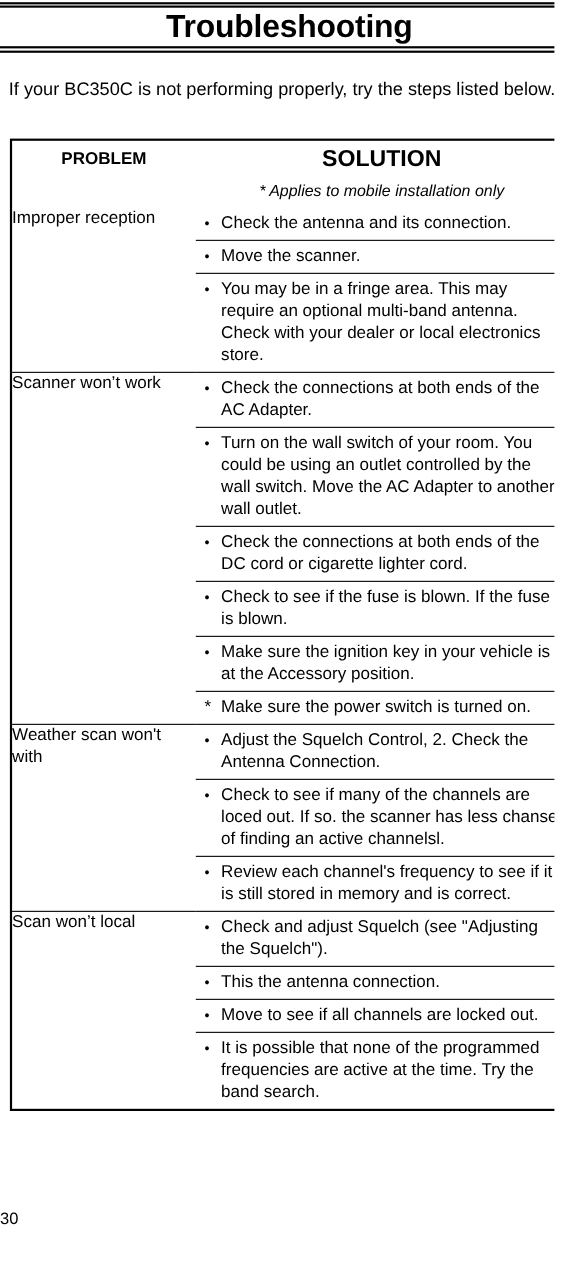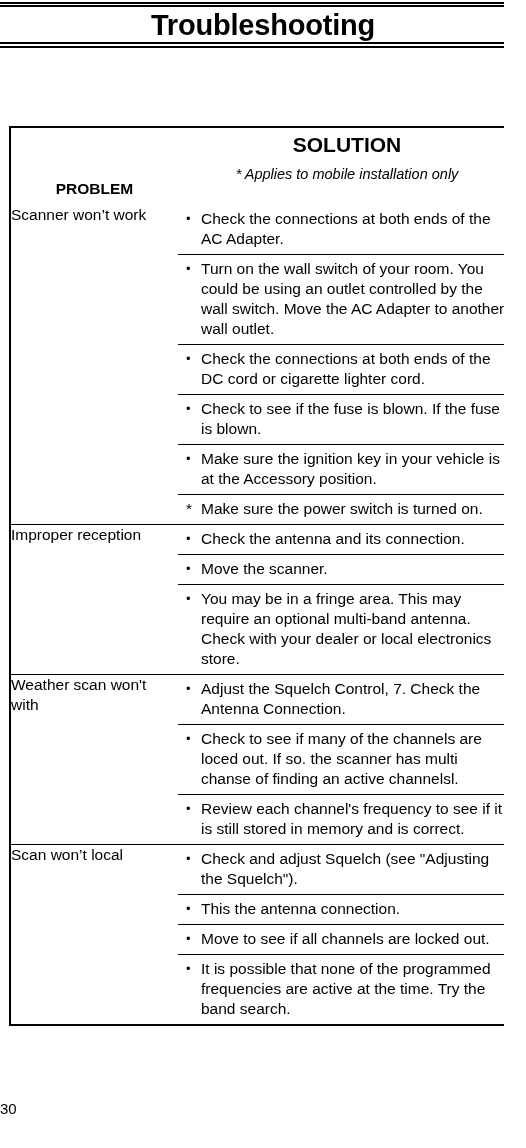--- a/index.html
+++ b/index.html
@@ -111,21 +111,20 @@
   thead td {
     border-bottom: 1.5px solid #000;
   }
 
   .th-problem {
     text-align: center;
     font-weight: bold;
     font-size: 15.5px;
     padding: 7px 0 6px 0;
     line-height: 20px;
-    margin-top: 44px;
   }
   .th-solution {
     text-align: center;
     padding: 7px 0 5px 0;
   }
   .th-solution .th-main {
     font-weight: bold;
     font-size: 21px;
     line-height: 20px;
     display: block;
@@ -188,20 +187,21 @@
 <body>
 
 <div class="page">
 
   <div class="header-block">
     <div class="rule-double-top"></div>
     <div class="page-title">Troubleshooting</div>
     <div class="rule-double-bottom"></div>
   </div>
 
+  <div class="intro">If your BC350C is not performing properly, try the steps listed below.</div>
 
   <div class="tbl-wrap">
     <table class="tt">
       <colgroup>
         <col class="c-problem">
         <col class="c-solution">
       </colgroup>
       <thead>
         <tr>
           <td class="problem-cell" style="padding:0;">
@@ -210,80 +210,80 @@
           <td class="solution-cell">
             <div class="th-solution">
               <span class="th-main">SOLUTION</span>
               <span class="th-sub">* Applies to mobile installation only</span>
             </div>
           </td>
         </tr>
       </thead>
       <tbody>
           <tr class="group">
-            <td class="problem-cell">Scanner won’t work</td>
+            <td class="problem-cell">Improper reception</td>
             <td class="solution-cell">
               <ul class="sol-list">
                 <li>
                   <span class="marker bullet">•</span>
-                  <span class="sol-text">Check the connections at both ends of the AC Adapter.</span>
-                </li>
-                <li>
-                  <span class="marker bullet">•</span>
-                  <span class="sol-text">Turn on the wall switch of your room. You could be using an outlet controlled by the wall switch. Move the AC Adapter to another wall outlet.</span>
-                </li>
-                <li>
-                  <span class="marker bullet">•</span>
-                  <span class="sol-text">Check the connections at both ends of the DC cord or cigarette lighter cord.</span>
-                </li>
-                <li>
-                  <span class="marker bullet">•</span>
-                  <span class="sol-text">Check to see if the fuse is blown. If the fuse is blown.</span>
-                </li>
-                <li>
-                  <span class="marker bullet">•</span>
-                  <span class="sol-text">Make sure the ignition key in your vehicle is at the Accessory position.</span>
-                </li>
-                <li>
-                  <span class="marker asterisk">*</span>
-                  <span class="sol-text">Make sure the power switch is turned on.</span>
+                  <span class="sol-text">Check the antenna and its connection.</span>
+                </li>
+                <li>
+                  <span class="marker bullet">•</span>
+                  <span class="sol-text">Move the scanner.</span>
+                </li>
+                <li>
+                  <span class="marker bullet">•</span>
+                  <span class="sol-text">You may be in a fringe area. This may require an optional multi-band antenna. Check with your dealer or local electronics store.</span>
                 </li>
               </ul>
             </td>
           </tr>
           <tr class="group">
-            <td class="problem-cell">Improper reception</td>
+            <td class="problem-cell">Scanner won’t work</td>
             <td class="solution-cell">
               <ul class="sol-list">
                 <li>
                   <span class="marker bullet">•</span>
-                  <span class="sol-text">Check the antenna and its connection.</span>
-                </li>
-                <li>
-                  <span class="marker bullet">•</span>
-                  <span class="sol-text">Move the scanner.</span>
-                </li>
-                <li>
-                  <span class="marker bullet">•</span>
-                  <span class="sol-text">You may be in a fringe area. This may require an optional multi-band antenna. Check with your dealer or local electronics store.</span>
+                  <span class="sol-text">Check the connections at both ends of the AC Adapter.</span>
+                </li>
+                <li>
+                  <span class="marker bullet">•</span>
+                  <span class="sol-text">Turn on the wall switch of your room. You could be using an outlet controlled by the wall switch. Move the AC Adapter to another wall outlet.</span>
+                </li>
+                <li>
+                  <span class="marker bullet">•</span>
+                  <span class="sol-text">Check the connections at both ends of the DC cord or cigarette lighter cord.</span>
+                </li>
+                <li>
+                  <span class="marker bullet">•</span>
+                  <span class="sol-text">Check to see if the fuse is blown. If the fuse is blown.</span>
+                </li>
+                <li>
+                  <span class="marker bullet">•</span>
+                  <span class="sol-text">Make sure the ignition key in your vehicle is at the Accessory position.</span>
+                </li>
+                <li>
+                  <span class="marker asterisk">*</span>
+                  <span class="sol-text">Make sure the power switch is turned on.</span>
                 </li>
               </ul>
             </td>
           </tr>
           <tr class="group">
             <td class="problem-cell">Weather scan won't with</td>
             <td class="solution-cell">
               <ul class="sol-list">
                 <li>
                   <span class="marker bullet">•</span>
-                  <span class="sol-text">Adjust the Squelch Control, 7. Check the Antenna Connection.</span>
-                </li>
-                <li>
-                  <span class="marker bullet">•</span>
-                  <span class="sol-text">Check to see if many of the channels are loced out. If so. the scanner has multi chanse of finding an active channelsl.</span>
+                  <span class="sol-text">Adjust the Squelch Control, 2. Check the Antenna Connection.</span>
+                </li>
+                <li>
+                  <span class="marker bullet">•</span>
+                  <span class="sol-text">Check to see if many of the channels are loced out. If so. the scanner has less chanse of finding an active channelsl.</span>
                 </li>
                 <li>
                   <span class="marker bullet">•</span>
                   <span class="sol-text">Review each channel's frequency to see if it is still stored in memory and is correct.</span>
                 </li>
               </ul>
             </td>
           </tr>
           <tr class="group">
             <td class="problem-cell">Scan won’t local</td>

